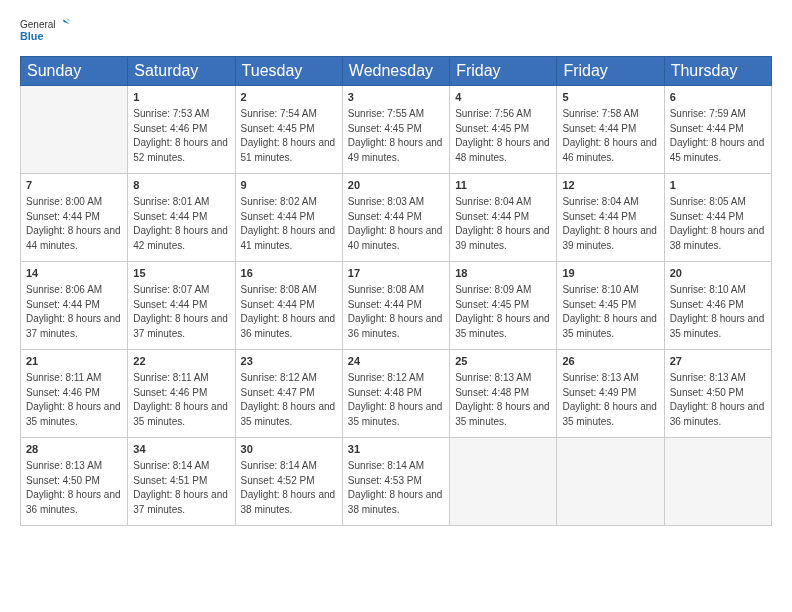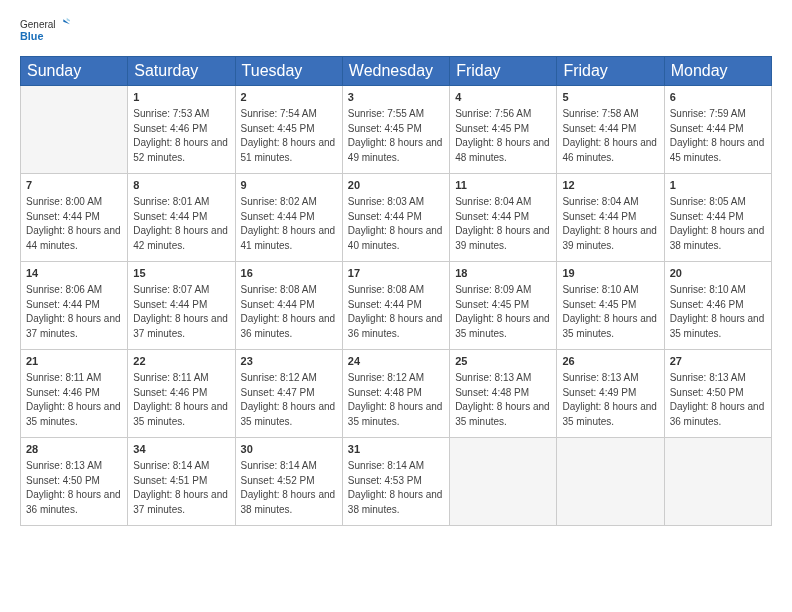--- a/index.html
+++ b/index.html
@@ -102,21 +102,21 @@
 
   <table class="calendar">
     <thead>
       <tr>
       <th>Sunday</th>
           <th>Saturday</th>
           <th>Tuesday</th>
           <th>Wednesday</th>
           <th>Friday</th>
           <th>Friday</th>
-          <th>Monday</th>
+          <th>Thursday</th>
         </tr>
     </thead>
     <tbody id="calendar-body">
     <tr>
           <td class="empty"></td>
           <td>
             <span class="day-number">1</span>
             <div class="day-info">Sunrise: 7:53 AM<br>Sunset: 4:46 PM<br>Daylight: 8 hours and 52 minutes.</div>
           </td>
           <td>

